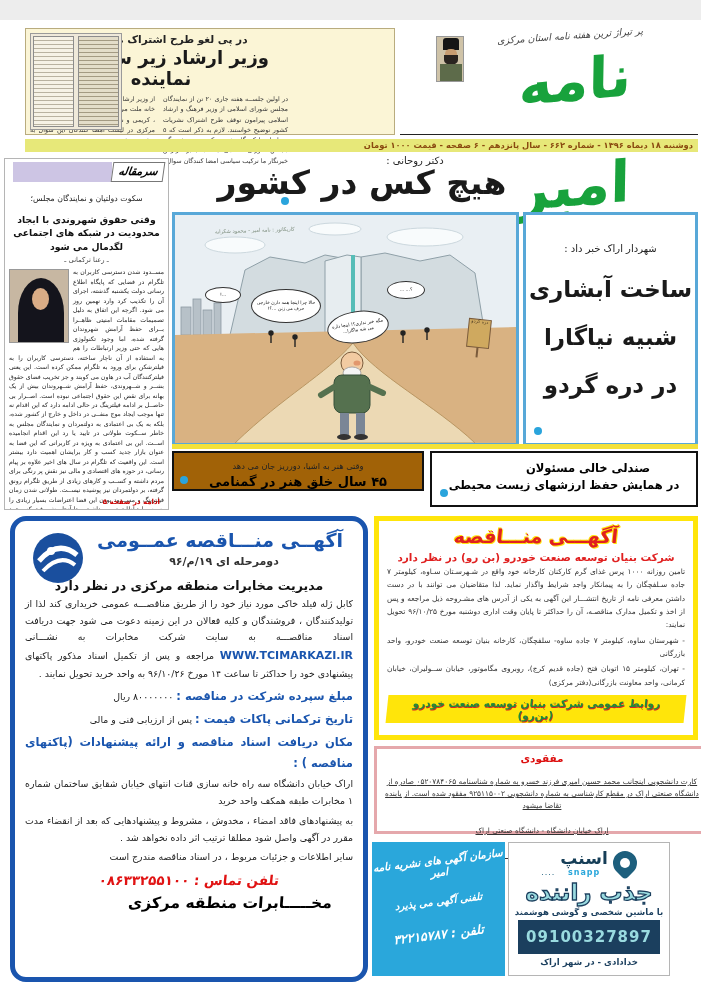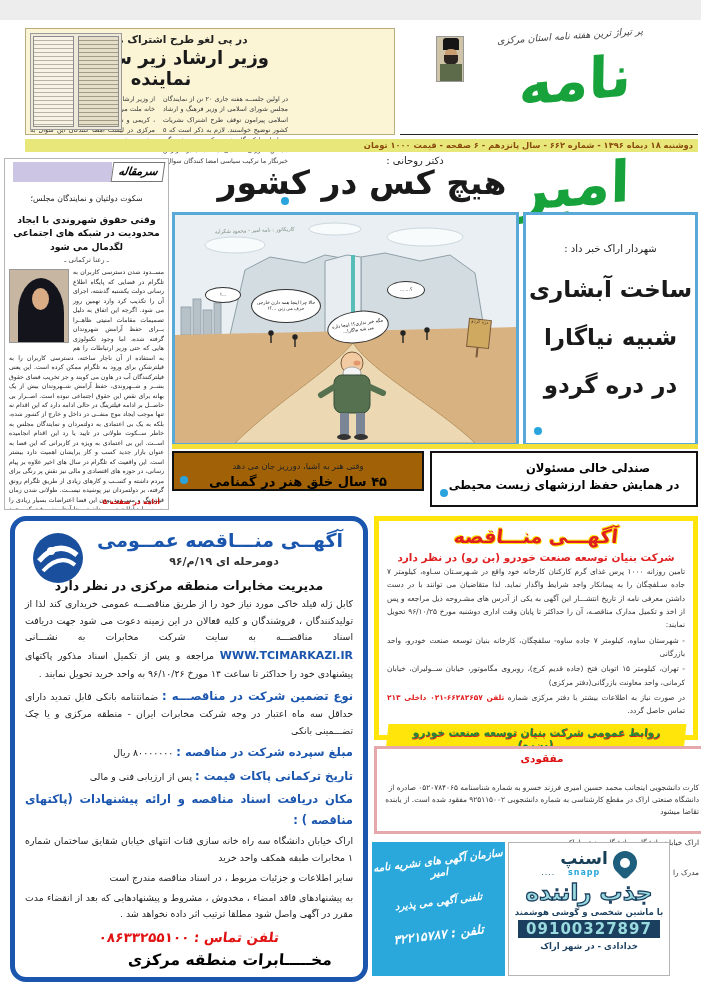--- a/index.html
+++ b/index.html
@@ -95,40 +95,40 @@
   .bonro-lead { text-align:center; font-size:10.5px; font-weight:bold; color:#e02020; margin-top:4px; }
   .bonro-p { font-size:7.4px; line-height:1.8; text-align:justify; color:#333; margin-top:2px; }
   .bonro-red { color:#e02020; font-weight:bold; }
   .bonro-footer-wrap { text-align:center; margin-top:6px; }
   .bonro-footer { display:inline-block; background:#ffe50a; color:#1f8a3a; font-weight:bold; font-size:10.5px;
     padding:2px 14px; text-shadow:0.6px 0.6px 0 #d22; transform:skewX(-6deg); }
 
   
   .lost { left:374px; top:746px; width:336px; height:88px; border:3px solid #e5a8ac; background:#fff; padding:3px 8px; }
   .lost-title { text-align:center; color:#dd1111; font-weight:bold; font-size:10.5px; }
-  .lost-body { font-size:7.4px; line-height:1.65; color:#333; margin-top:18px; }
+  .lost-body { text-align:center; font-size:7.4px; line-height:1.65; color:#333; margin-top:12px;text-decoration:underline; }
 
   
   .house { left:372px; top:842px; width:133px; height:134px; background:#2aa7db; color:#fff; overflow:hidden; }
   .house .l1 { text-align:center; font-size:10.5px; font-weight:bold; font-style:italic; margin-top:12px; transform:rotate(-7deg); }
   .house .l2 { text-align:center; font-size:10px; font-weight:bold; font-style:italic; margin-top:18px; transform:rotate(-7deg); }
   .house .l3 { text-align:center; font-size:12.5px; font-weight:bold; font-style:italic; margin-top:20px; transform:rotate(-7deg); }
 
   
   .snapp { left:508px; top:842px; width:162px; height:134px; border:1px solid #b5b5b5; background:#fff; text-align:center; overflow:hidden; }
   .snapp-logo-row { display:flex; align-items:center; justify-content:center; gap:5px; margin-top:6px; direction:ltr; }
   .snapp-dots { color:#1d5f7d; font-size:8px; letter-spacing:1px; align-self:flex-end; }
   .snapp-fa { color:#163e57; font-size:17px; font-weight:bold; line-height:1; }
   .snapp-en { color:#2aa7db; font-size:8px; font-weight:bold; letter-spacing:1px; display:block; }
   .snapp-pin { width:24px; height:24px; background:#1d5f7d; border-radius:50% 50% 50% 4px; transform:rotate(-45deg); position:relative; }
   .snapp-pin .hole { position:absolute; left:7px; top:7px; width:10px; height:10px; background:#fff; border-radius:50%; }
   .snapp-title { font-size:23px; font-weight:bold; color:#9adbe0; -webkit-text-stroke:1.3px #1b3f5e; letter-spacing:2px; margin-top:2px; }
   .snapp-line1 { font-size:8.6px; font-weight:bold; color:#1b3f5e; margin-top:2px; }
   .snapp-phone { display:inline-block; background:#1b3f5e; color:#9adbe0; font-size:15px; font-weight:bold;
-    padding:0 8px; letter-spacing:1px; margin-top:3px; direction:ltr; }
+    padding:8px 8px; letter-spacing:1px; margin-top:3px; direction:ltr; }
   .snapp-line2 { font-size:8.6px; font-weight:bold; color:#1b3f5e; margin-top:3px; }
 </style>
 </head>
 <body>
 
 <div class="page">
   <div class="abs topband"></div>
 
   <div class="abs masthead-tagline">پر تیراژ ترین هفته نامه استان مرکزی</div>
   <div class="abs masthead-title">نامه امیر</div>
@@ -266,38 +266,36 @@
     <svg class="tci-logo" viewBox="0 0 54 54">
       <circle cx="27" cy="27" r="25" fill="#1a4f9e"></circle>
       <path d="M8 30 Q27 8 46 24" stroke="#fff" stroke-width="5" fill="none"></path>
       <path d="M12 40 Q29 22 44 34" stroke="#fff" stroke-width="4" fill="none"></path>
       <circle cx="20" cy="20" r="4" fill="#fff"></circle>
     </svg>
     <div class="tci-title">آگهــی منـــاقصه عمــومی</div>
     <div class="tci-sub">دومرحله ای ۱۹/م/۹۶</div>
     <div class="tci-lead">مدیریت مخابرات منطقه مرکزی در نظر دارد</div>
     <div class="tci-p"><span>کابل ژله فیلد خاکی مورد نیاز خود را از طریق مناقصـــه عمومی خریداری کند لذا از تولیدکنندگان ، فروشندگان و کلیه فعالان در این زمینه دعوت می شود جهت دریافت اسناد مناقصـــه به سایت شرکت مخابرات به نشـــانی </span><span class="tci-url">WWW.TCIMARKAZI.IR</span><span> مراجعه و پس از تکمیل اسناد مذکور پاکتهای پیشنهادی خود را حداکثر تا ساعت ۱۴ مورخ ۹۶/۱۰/۲۶ به واحد خرید تحویل نمایند .</span></div>
-    <div class="tci-p"><span class="tci-h">نوع تضمین شرکت در مناقصـــه :</span><span> ضمانتنامه بانکی قابل تمدید دارای حداقل سه ماه اعتبار در وجه شرکت مخابرات ایران - منطقه مرکزی و یا چک تضـــمینی بانکی</span></div>
     <div class="tci-p"><span class="tci-h">مبلغ سپرده شرکت در مناقصه :</span><span> ۸۰۰۰۰۰۰۰ ریال</span></div>
     <div class="tci-p"><span class="tci-h">تاریخ ترکمانی پاکات قیمت :</span><span> پس از ارزیابی فنی و مالی</span></div>
     <div class="tci-p"><span class="tci-h">مکان دریافت اسناد مناقصه و ارائه پیشنهادات (پاکتهای مناقصه ) :</span></div>
     <div class="tci-p">اراک خیابان دانشگاه سه راه خانه سازی قنات انتهای خیابان شقایق ساختمان شماره ۱ مخابرات طبقه همکف واحد خرید</div>
+    <div class="tci-p">به پیشنهادهای فاقد امضاء ، مخدوش ، مشروط و پیشنهادهایی که بعد از انقضاء مدت مقرر در آگهی واصل شود مطلقا ترتیب اثر داده نخواهد شد .</div>
     <div class="tci-p">سایر اطلاعات و جزئیات مربوط ، در اسناد مناقصه مندرج است</div>
-    <div class="tci-p">به پیشنهادهای فاقد امضاء ، مخدوش ، مشروط و پیشنهادهایی که بعد از انقضاء مدت مقرر در آگهی واصل شود مطلقا ترتیب اثر داده نخواهد شد .</div>
     <div class="tci-phone">تلفن تماس : ۰۸۶۳۳۲۵۵۱۰۰</div>
     <div class="tci-footer">مخـــــابرات منطقه مرکزی</div>
   </div>
 
   <div class="abs bonro">
     <div class="bonro-title">آگهـــی منـــاقصه</div>
     <div class="bonro-lead">شرکت بنیان توسعه صنعت خودرو (بن رو) در نظر دارد</div>
     <div class="bonro-p">تامین روزانه ۱۰۰۰ پرس غذای گرم کارکنان کارخانه خود واقع در شـهرسـتان سـاوه، کیلومتر ۷ جاده سـلفچگان را به پیمانکار واجد شرایط واگذار نماید. لذا متقاضیان می توانند با در دست داشتن معرفی نامه از تاریخ انتشـــار این آگهی به یکی از آدرس های مشـروحه ذیل مراجعه و پس از اخذ و تکمیل مدارک مناقصـه، آن را حداکثر تا پایان وقت اداری دوشنبه مورخ ۹۶/۱۰/۲۵ تحویل نمایند:</div>
     <div class="bonro-p">- شهرستان ساوه، کیلومتر ۷ جاده ساوه- سلفچگان، کارخانه بنیان توسعه صنعت خودرو، واحد بازرگانی</div>
     <div class="bonro-p">- تهران، کیلومتر ۱۵ اتوبان فتح (جاده قدیم کرج)، روبروی مگاموتور، خیابان ســولیران، خیابان کرمانی، واحد معاونت بازرگانی(دفتر مرکزی)</div>
-    <div class="bonro-p"><span>در صورت نیاز به اطلاعات بیشتر با دفتر مرکزی  شماره </span><span class="bonro-red">تلفن ۶۶۲۸۲۶۵۷-۰۲۱ داخلی ۲۱۳</span><span> تماس حاصل گردد.</span></div>
     <div class="bonro-footer-wrap"><span class="bonro-footer">روابط عمومی شرکت بنیان توسعه صنعت خودرو (بن‌رو)</span></div>
   </div>
 
   <div class="abs lost">
     <div class="lost-title">مفقودی</div>
     <div class="lost-body">کارت دانشجویی اینجانب محمد حسین امیری فرزند خسرو به شماره شناسنامه ۰۵۲۰۷۸۴۰۶۵ صادره از دانشگاه صنعتی اراک در مقطع کارشناسی به شماره دانشجویی ۹۲۵۱۱۵۰۰۲ مفقود شده است. از یابنده تقاضا میشود</div>
     <div class="lost-body">اراک خیابان دانشگاه - دانشگاه صنعتی اراک</div>
     <div class="lost-body">مدرک را به آدرس زیر ارسال نماید:</div>
   </div>
 

